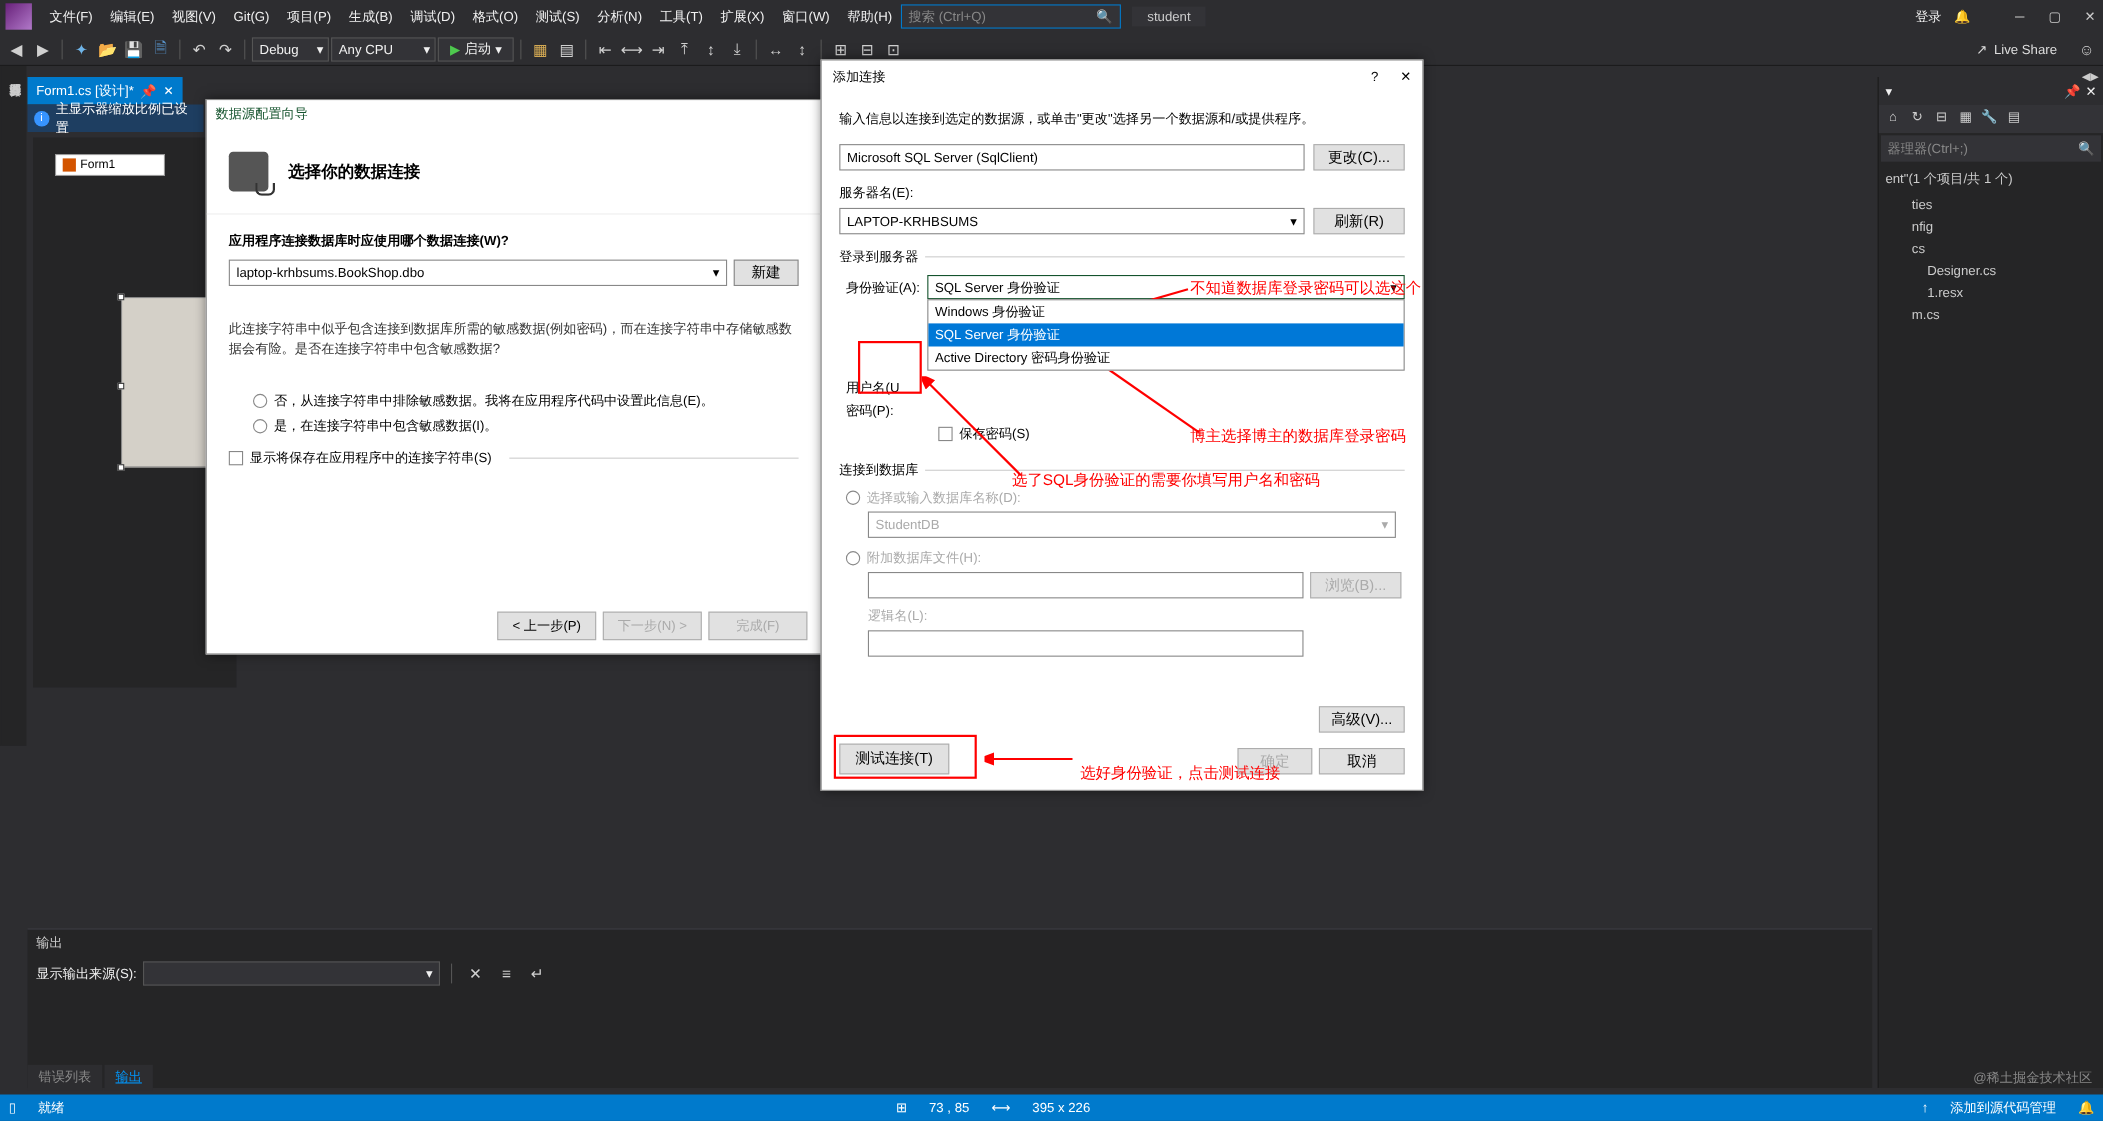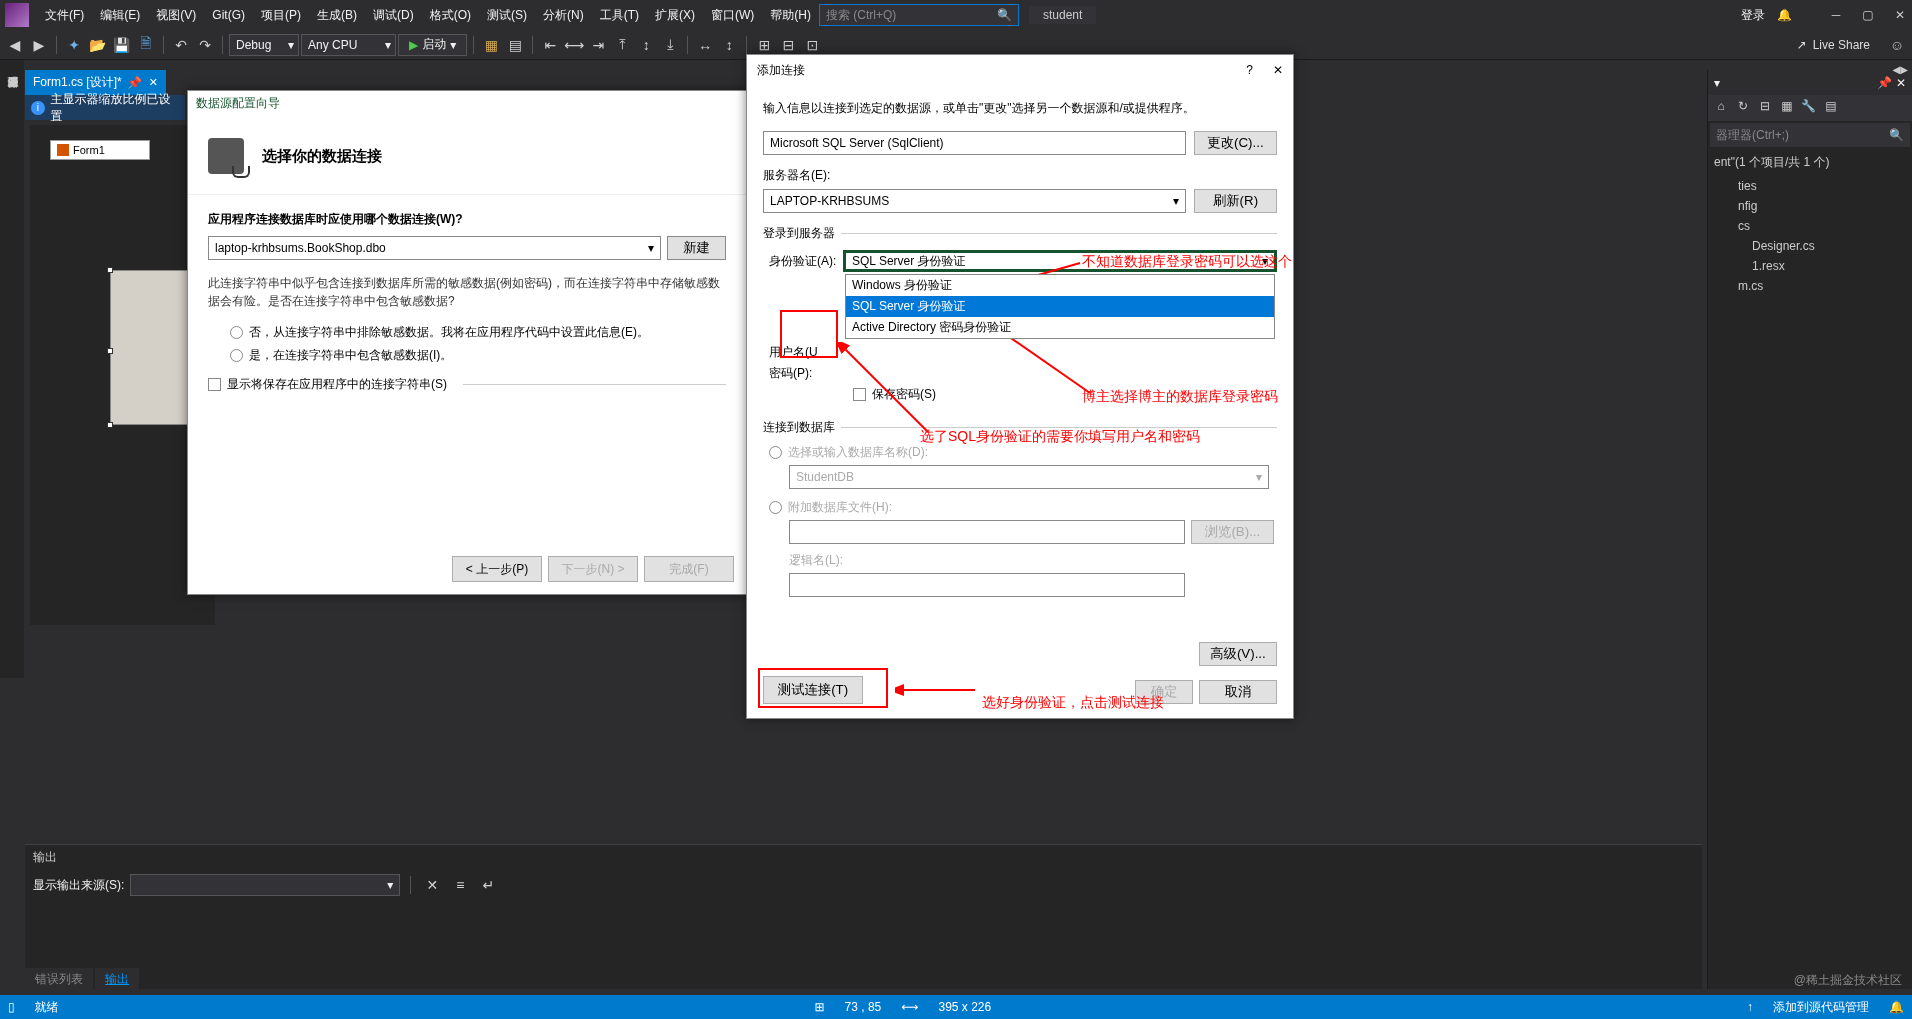--- a/index.html
+++ b/index.html
@@ -51,21 +51,21 @@
 .wizard { position: absolute; left: 187px; top: 90px; width: 560px; height: 505px; background: #fff; border: 1px solid #888; box-shadow: 0 0 10px rgba(0,0,0,0.5); color: #000; }
 .wizard .wiz-title { padding: 4px 8px; font-size: 12px; color: #14532d; }
 .wizard .wiz-header { padding: 22px 20px 20px 20px; display: flex; align-items: center; gap: 18px; border-bottom: 1px solid #eee; }
 .wizard .db-icon { width: 36px; height: 36px; background: #555; border-radius: 4px; position: relative; }
 .wizard .db-icon::after { content: ""; position: absolute; bottom: -4px; right: -6px; width: 14px; height: 10px; border: 2px solid #333; border-top: none; border-radius: 0 0 6px 6px; }
 .wizard .wiz-heading { font-size: 15px; font-weight: bold; }
 .wizard .wiz-body { padding: 16px 20px; }
 .wizard .wiz-label { font-weight: bold; font-size: 12px; margin-bottom: 8px; }
 .wizard .wiz-combo { width: 460px; height: 24px; border: 1px solid #888; padding: 0 6px; display: flex; align-items: center; justify-content: space-between; background: #fff; }
 .wizard .wiz-btn { width: 60px; height: 24px; border: 1px solid #888; background: #e1e1e1; }
-.wizard .wiz-text { margin: 14px 0; font-size: 12px; color: #333; line-height: 1.5; }
+.wizard .wiz-text { margin: 30px 0; font-size: 12px; color: #333; line-height: 1.5; }
 .wizard .radio-row { display: flex; align-items: center; gap: 6px; margin: 6px 0 6px 22px; }
 .wizard .radio { width: 13px; height: 13px; border: 1px solid #888; border-radius: 50%; }
 .wizard .check-row { display: flex; align-items: center; gap: 6px; margin-top: 12px; }
 .wizard .checkbox { width: 13px; height: 13px; border: 1px solid #888; }
 .wizard .wiz-divider { flex: 1; border-top: 1px solid #ccc; margin-left: 10px; }
 .wizard .wiz-footer { position: absolute; bottom: 12px; right: 12px; display: flex; gap: 6px; }
 .wizard .wiz-ftbtn { width: 90px; height: 26px; border: 1px solid #adadad; background: #e1e1e1; color: #000; font-size: 12px; }
 .wizard .wiz-ftbtn.disabled { color: #aaa; }
 
 
@@ -76,21 +76,21 @@
 .conn .conn-desc { margin-bottom: 14px; line-height: 1.5; }
 .conn .conn-label { margin-bottom: 5px; display: block; }
 .conn .conn-row { display: flex; gap: 8px; margin-bottom: 12px; }
 .conn .conn-input { flex: 1; height: 24px; border: 1px solid #888; padding: 0 6px; display: flex; align-items: center; justify-content: space-between; }
 .conn .conn-btn { width: 83px; height: 24px; border: 1px solid #adadad; background: #e1e1e1; }
 .conn .group { border: none; margin-top: 8px; }
 .conn .group-title { font-size: 12px; margin-bottom: 8px; display: flex; align-items: center; }
 .conn .group-title hr { flex:1; margin-left: 6px; border: none; border-top: 1px solid #ccc; }
 .conn .field-row { display: flex; align-items: center; margin-bottom: 4px; }
 .conn .field-label { width: 80px; text-align: left; padding-left: 6px; }
-.conn .dropdown { flex: 1; height: 22px; border: 3px solid #14532d; display: flex; align-items: center; padding: 0 6px; justify-content: space-between; position: relative; background: #fff; }
+.conn .dropdown { flex: 1; height: 22px; border: 1px solid #14532d; display: flex; align-items: center; padding: 0 6px; justify-content: space-between; position: relative; background: #fff; }
 .conn .dropdown::after { content: "▾"; }
 .conn .dropdown-list { position: absolute; left: -1px; top: 21px; width: calc(100% + 2px); background: #fff; border: 1px solid #888; z-index: 10; }
 .conn .dd-item { padding: 2px 6px; }
 .conn .dd-item.sel { background: #0078d7; color: #fff; }
 .conn .check-row2 { display: flex; align-items: center; gap: 6px; margin-left: 90px; margin-top: 2px; }
 .conn .radio2 { width: 13px; height: 13px; border: 1px solid #888; border-radius: 50%; display: inline-block; }
 .conn .disabled-text { color: #aaa; }
 .conn .conn-footer { position: absolute; bottom: 14px; left: 16px; right: 16px; display: flex; justify-content: space-between; align-items: flex-end; }
 .conn .conn-footer .btn-row { display: flex; gap: 6px; }
 .conn .test-btn { width: 100px; height: 28px; border: 1px solid #adadad; background: #e1e1e1; }
@@ -363,21 +363,21 @@
       <div class="conn-input disabled-text" style="margin-left:26px;width:396px;flex:none"></div>
     </div>
   </div>
 
   <div style="position:absolute;right:16px;bottom:52px">
     <button class="conn-btn" style="width:78px">高级(V)...</button>
   </div>
   <div class="conn-footer">
     <button class="test-btn">测试连接(T)</button>
     <div class="btn-row">
-      <button class="conn-btn disabled-text" style="width:58px">确定</button>
+      <button class="conn-btn disabled-text" style="width:68px">确定</button>
       <button class="conn-btn" style="width:78px">取消</button>
     </div>
   </div>
 </div>
 
 <div class="red-box" style="left:780px;top:310px;width:58px;height:48px"></div>
 <div class="red-box" style="left:758px;top:668px;width:130px;height:40px"></div>
 
 <div class="red-text" style="left:1082px;top:253px">不知道数据库登录密码可以选这个</div>
 <div class="red-text" style="left:1082px;top:388px">博主选择博主的数据库登录密码</div>

